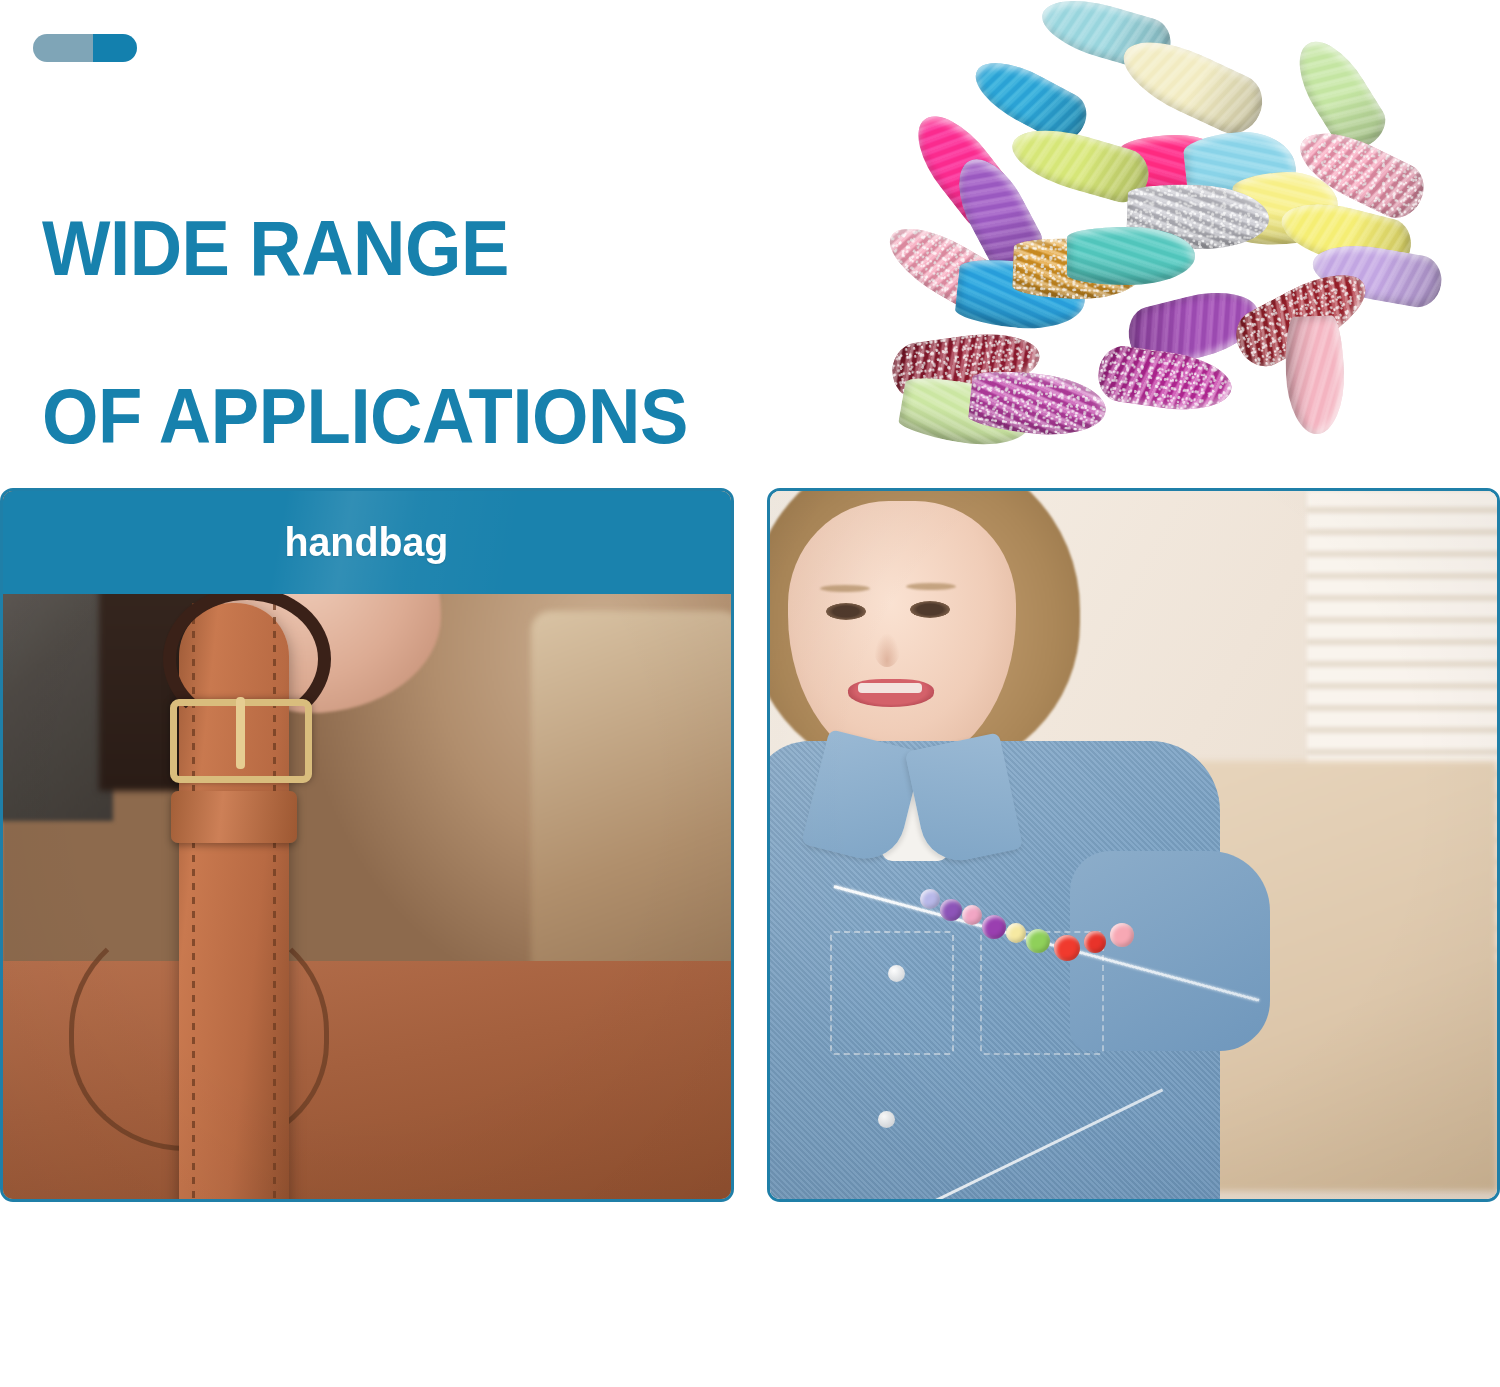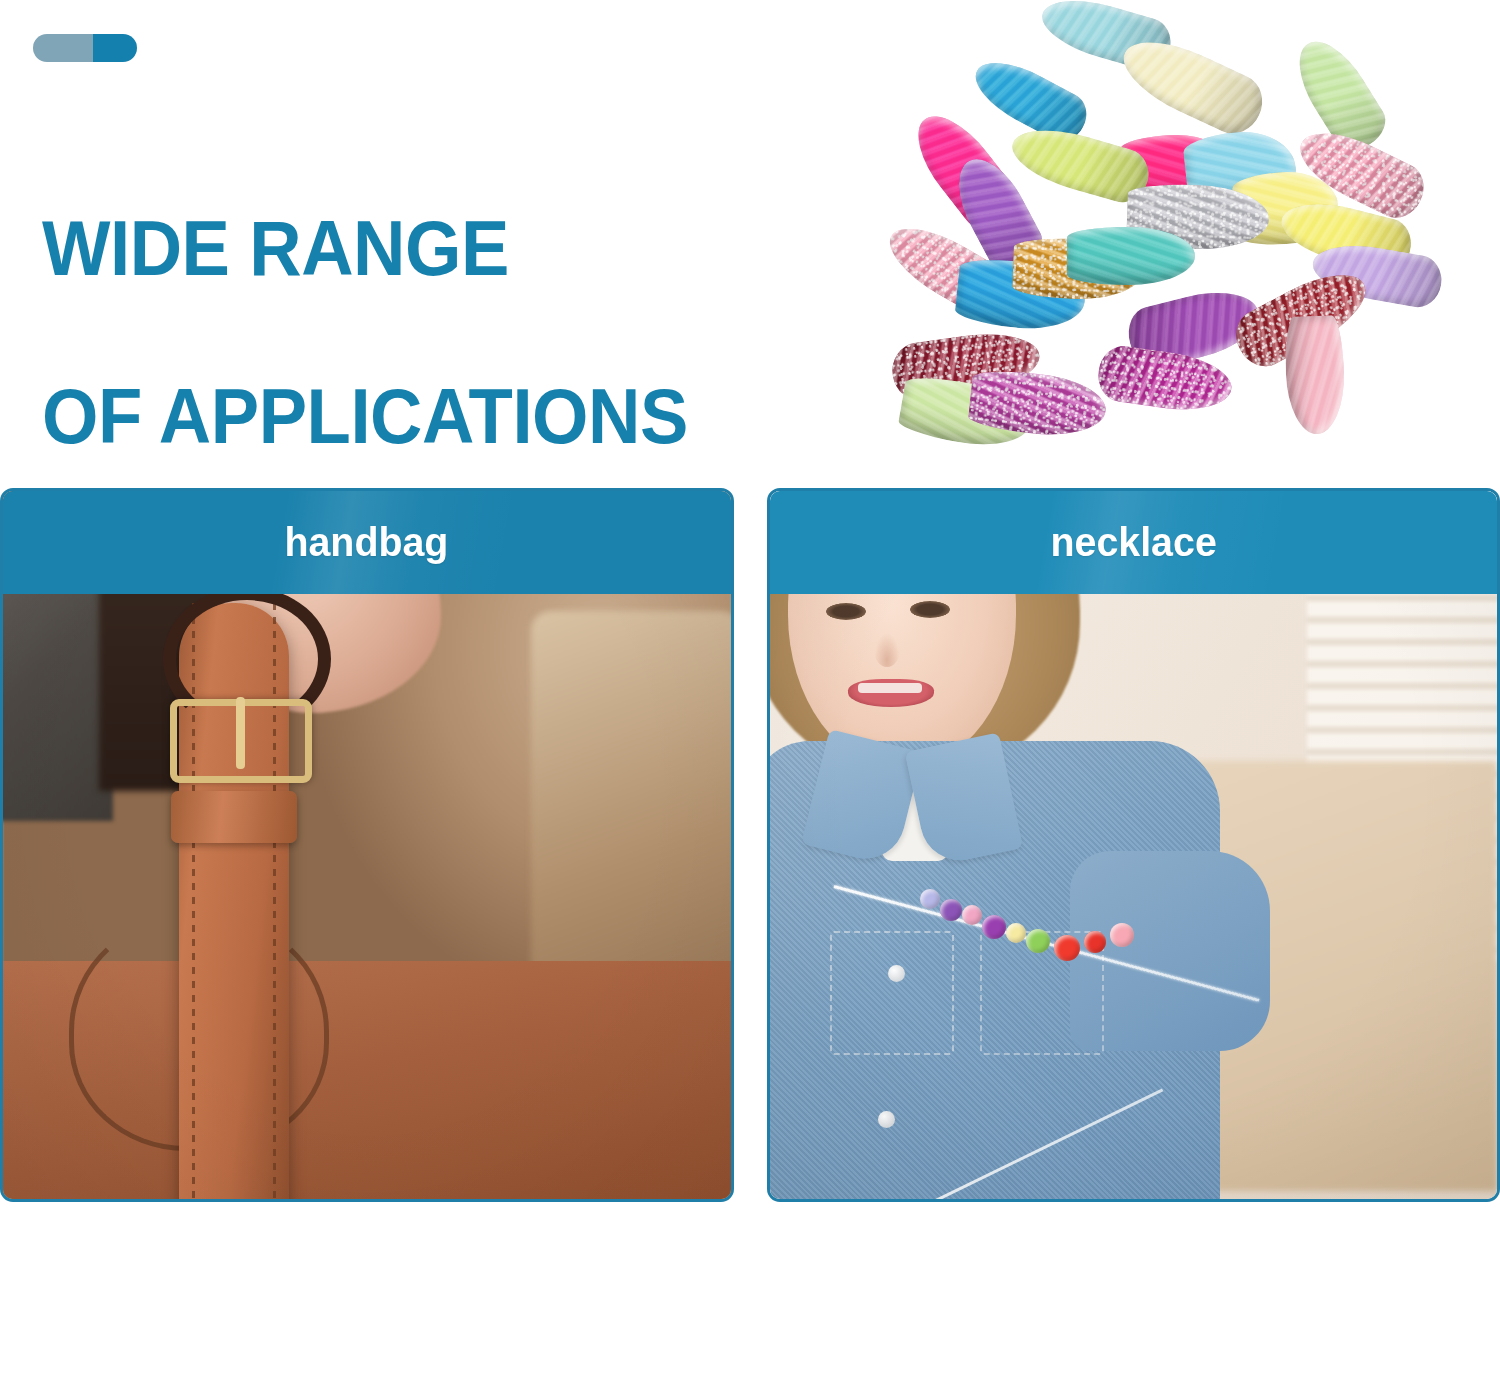--- a/index.html
+++ b/index.html
@@ -409,20 +409,16 @@
         <div class="n-spool"></div>
         <div class="n-beadpile" id="table-beads">
             <div class="bead" style="left: 18px; top: 28px; width: 24px; height: 24px; background: rgb(143, 180, 224); filter: blur(0.8px);"></div>
             <div class="bead" style="left: 44px; top: 30px; width: 24px; height: 24px; background: rgb(127, 168, 216); filter: blur(0.8px);"></div>
             <div class="bead" style="left: 70px; top: 8px; width: 18px; height: 18px; background: rgb(245, 208, 90); filter: blur(0.8px);"></div>
             <div class="bead" style="left: 86px; top: 16px; width: 18px; height: 18px; background: rgb(159, 216, 192); filter: blur(0.8px);"></div>
             <div class="bead" style="left: 100px; top: 4px; width: 18px; height: 18px; background: rgb(242, 154, 184); filter: blur(0.8px);"></div>
           </div>
         <div class="photo-soft"></div>
       </div>
-      <div class="card-banner">
-        <div class="sheen"></div>
-        <span class="label">necklace</span>
-      </div>
     </div>
 
   </div>
 </div>
 
 </body></html>

